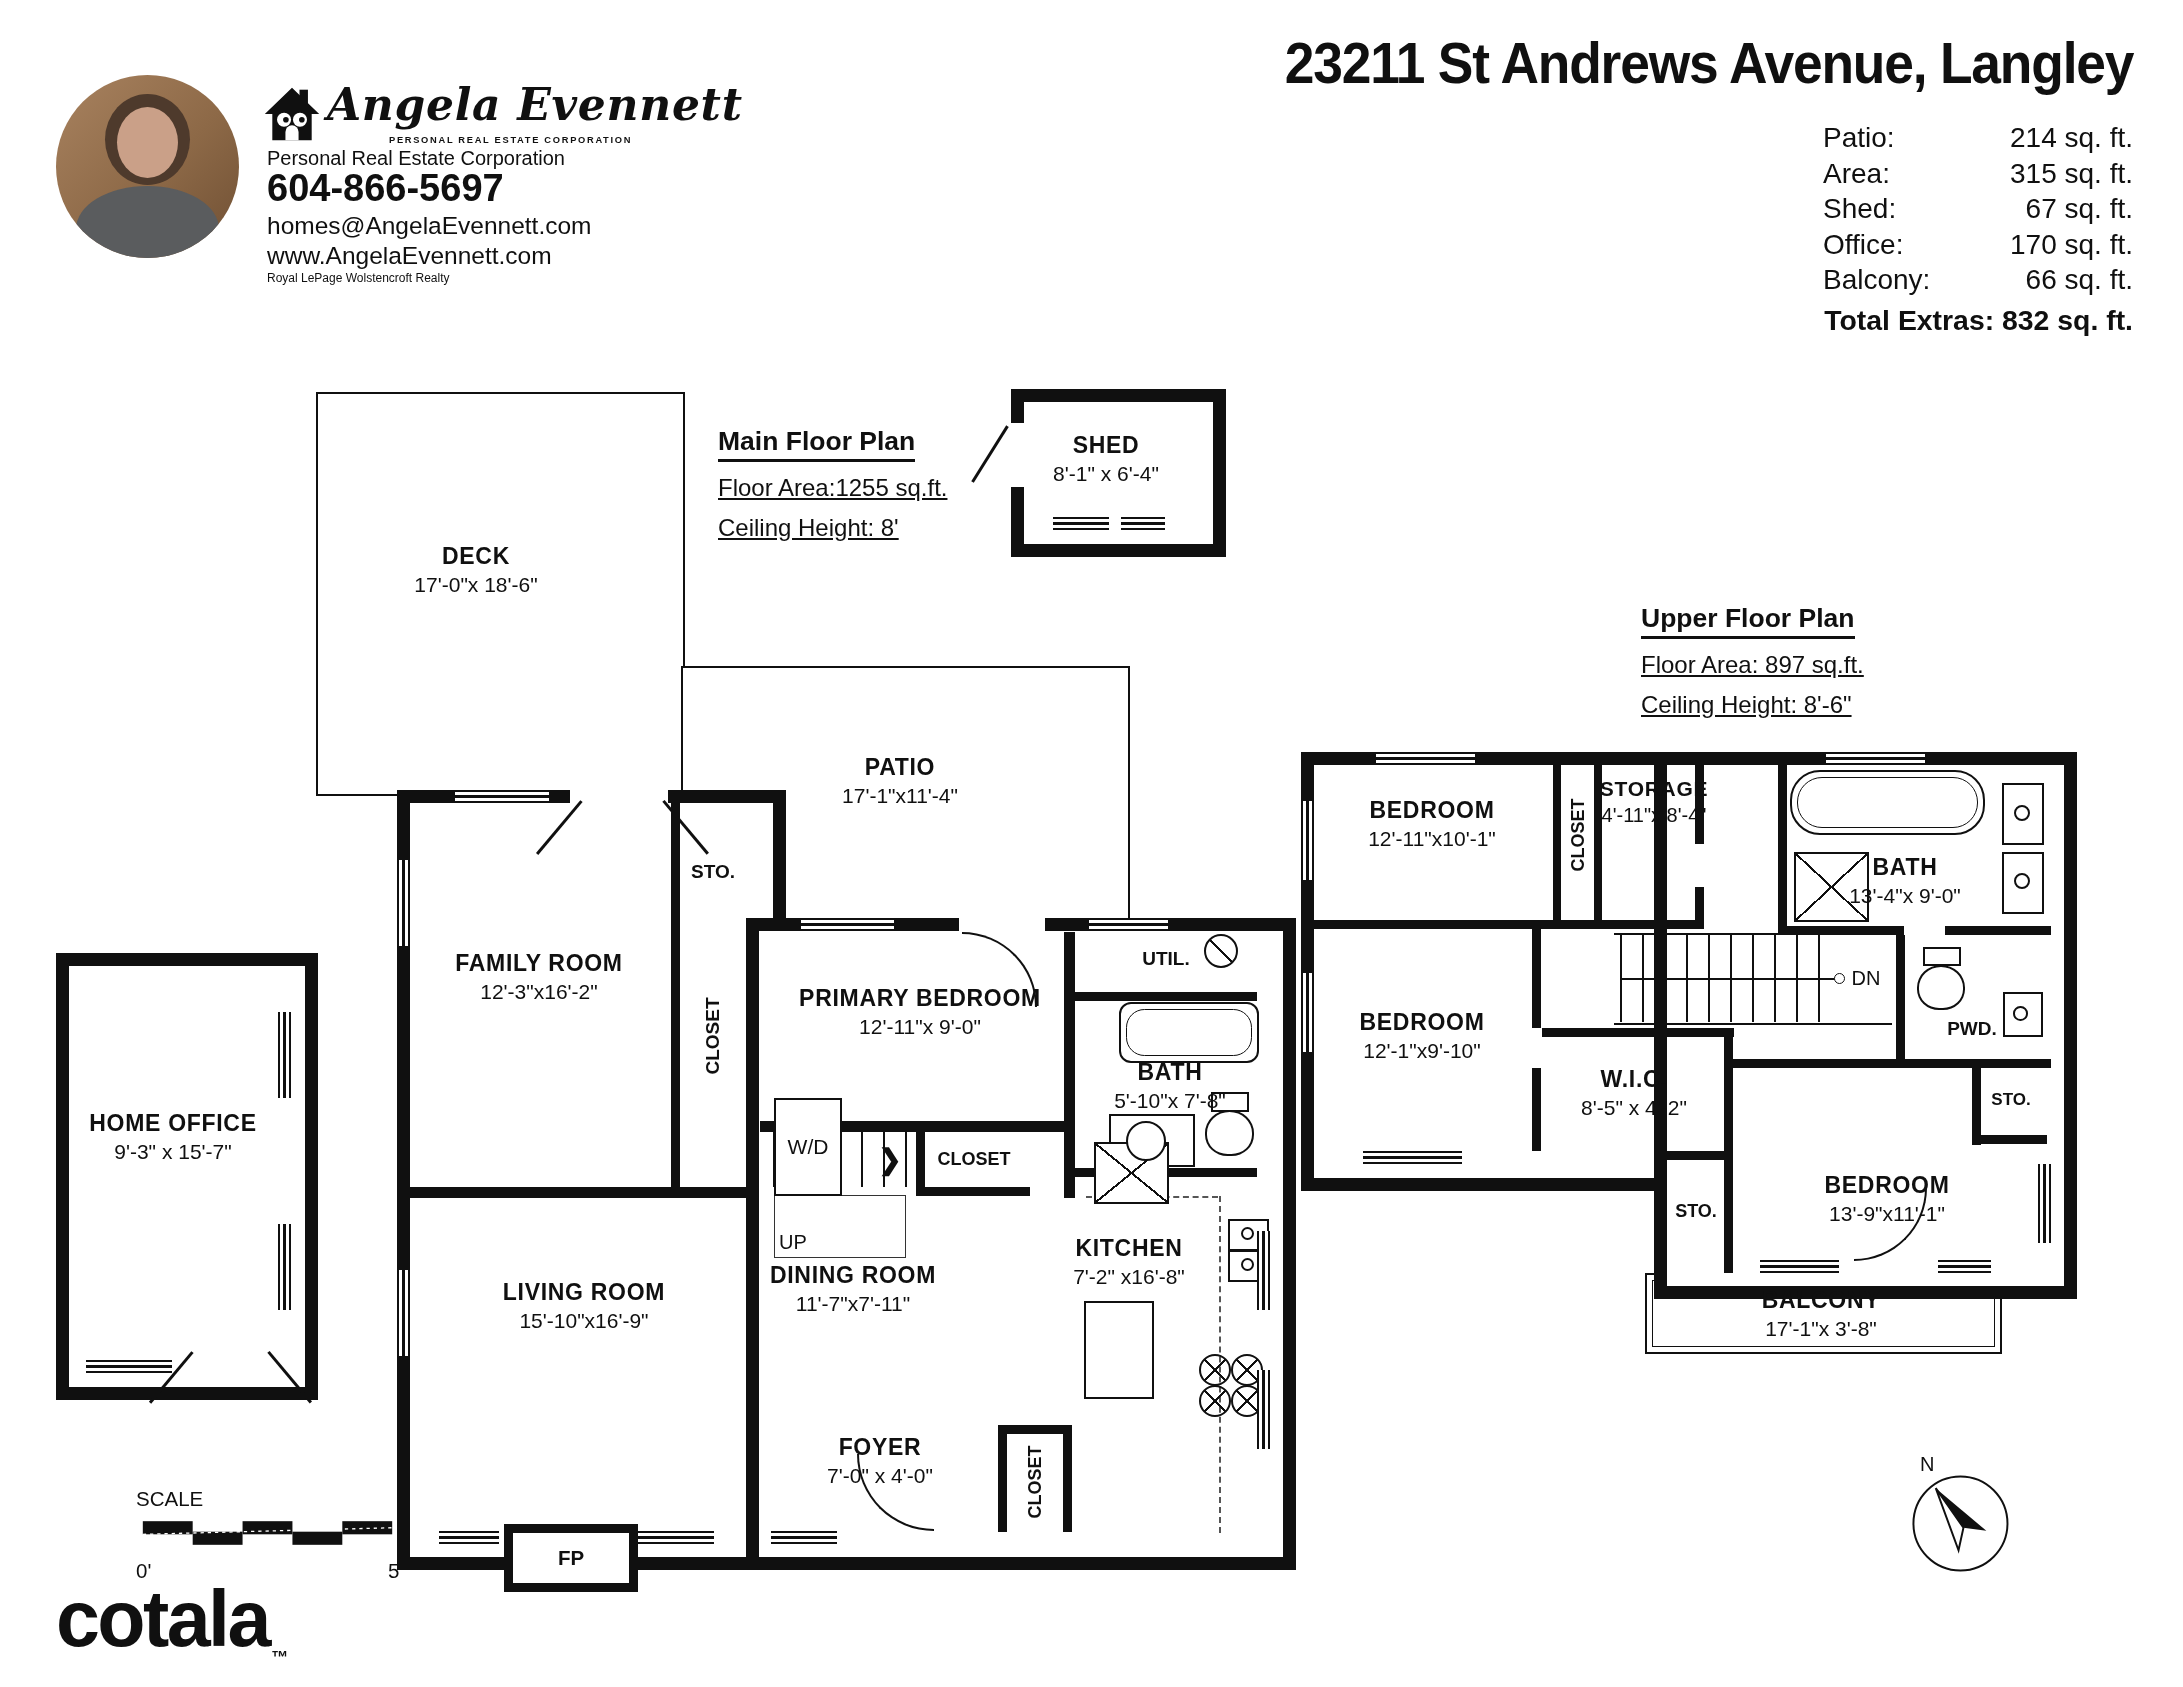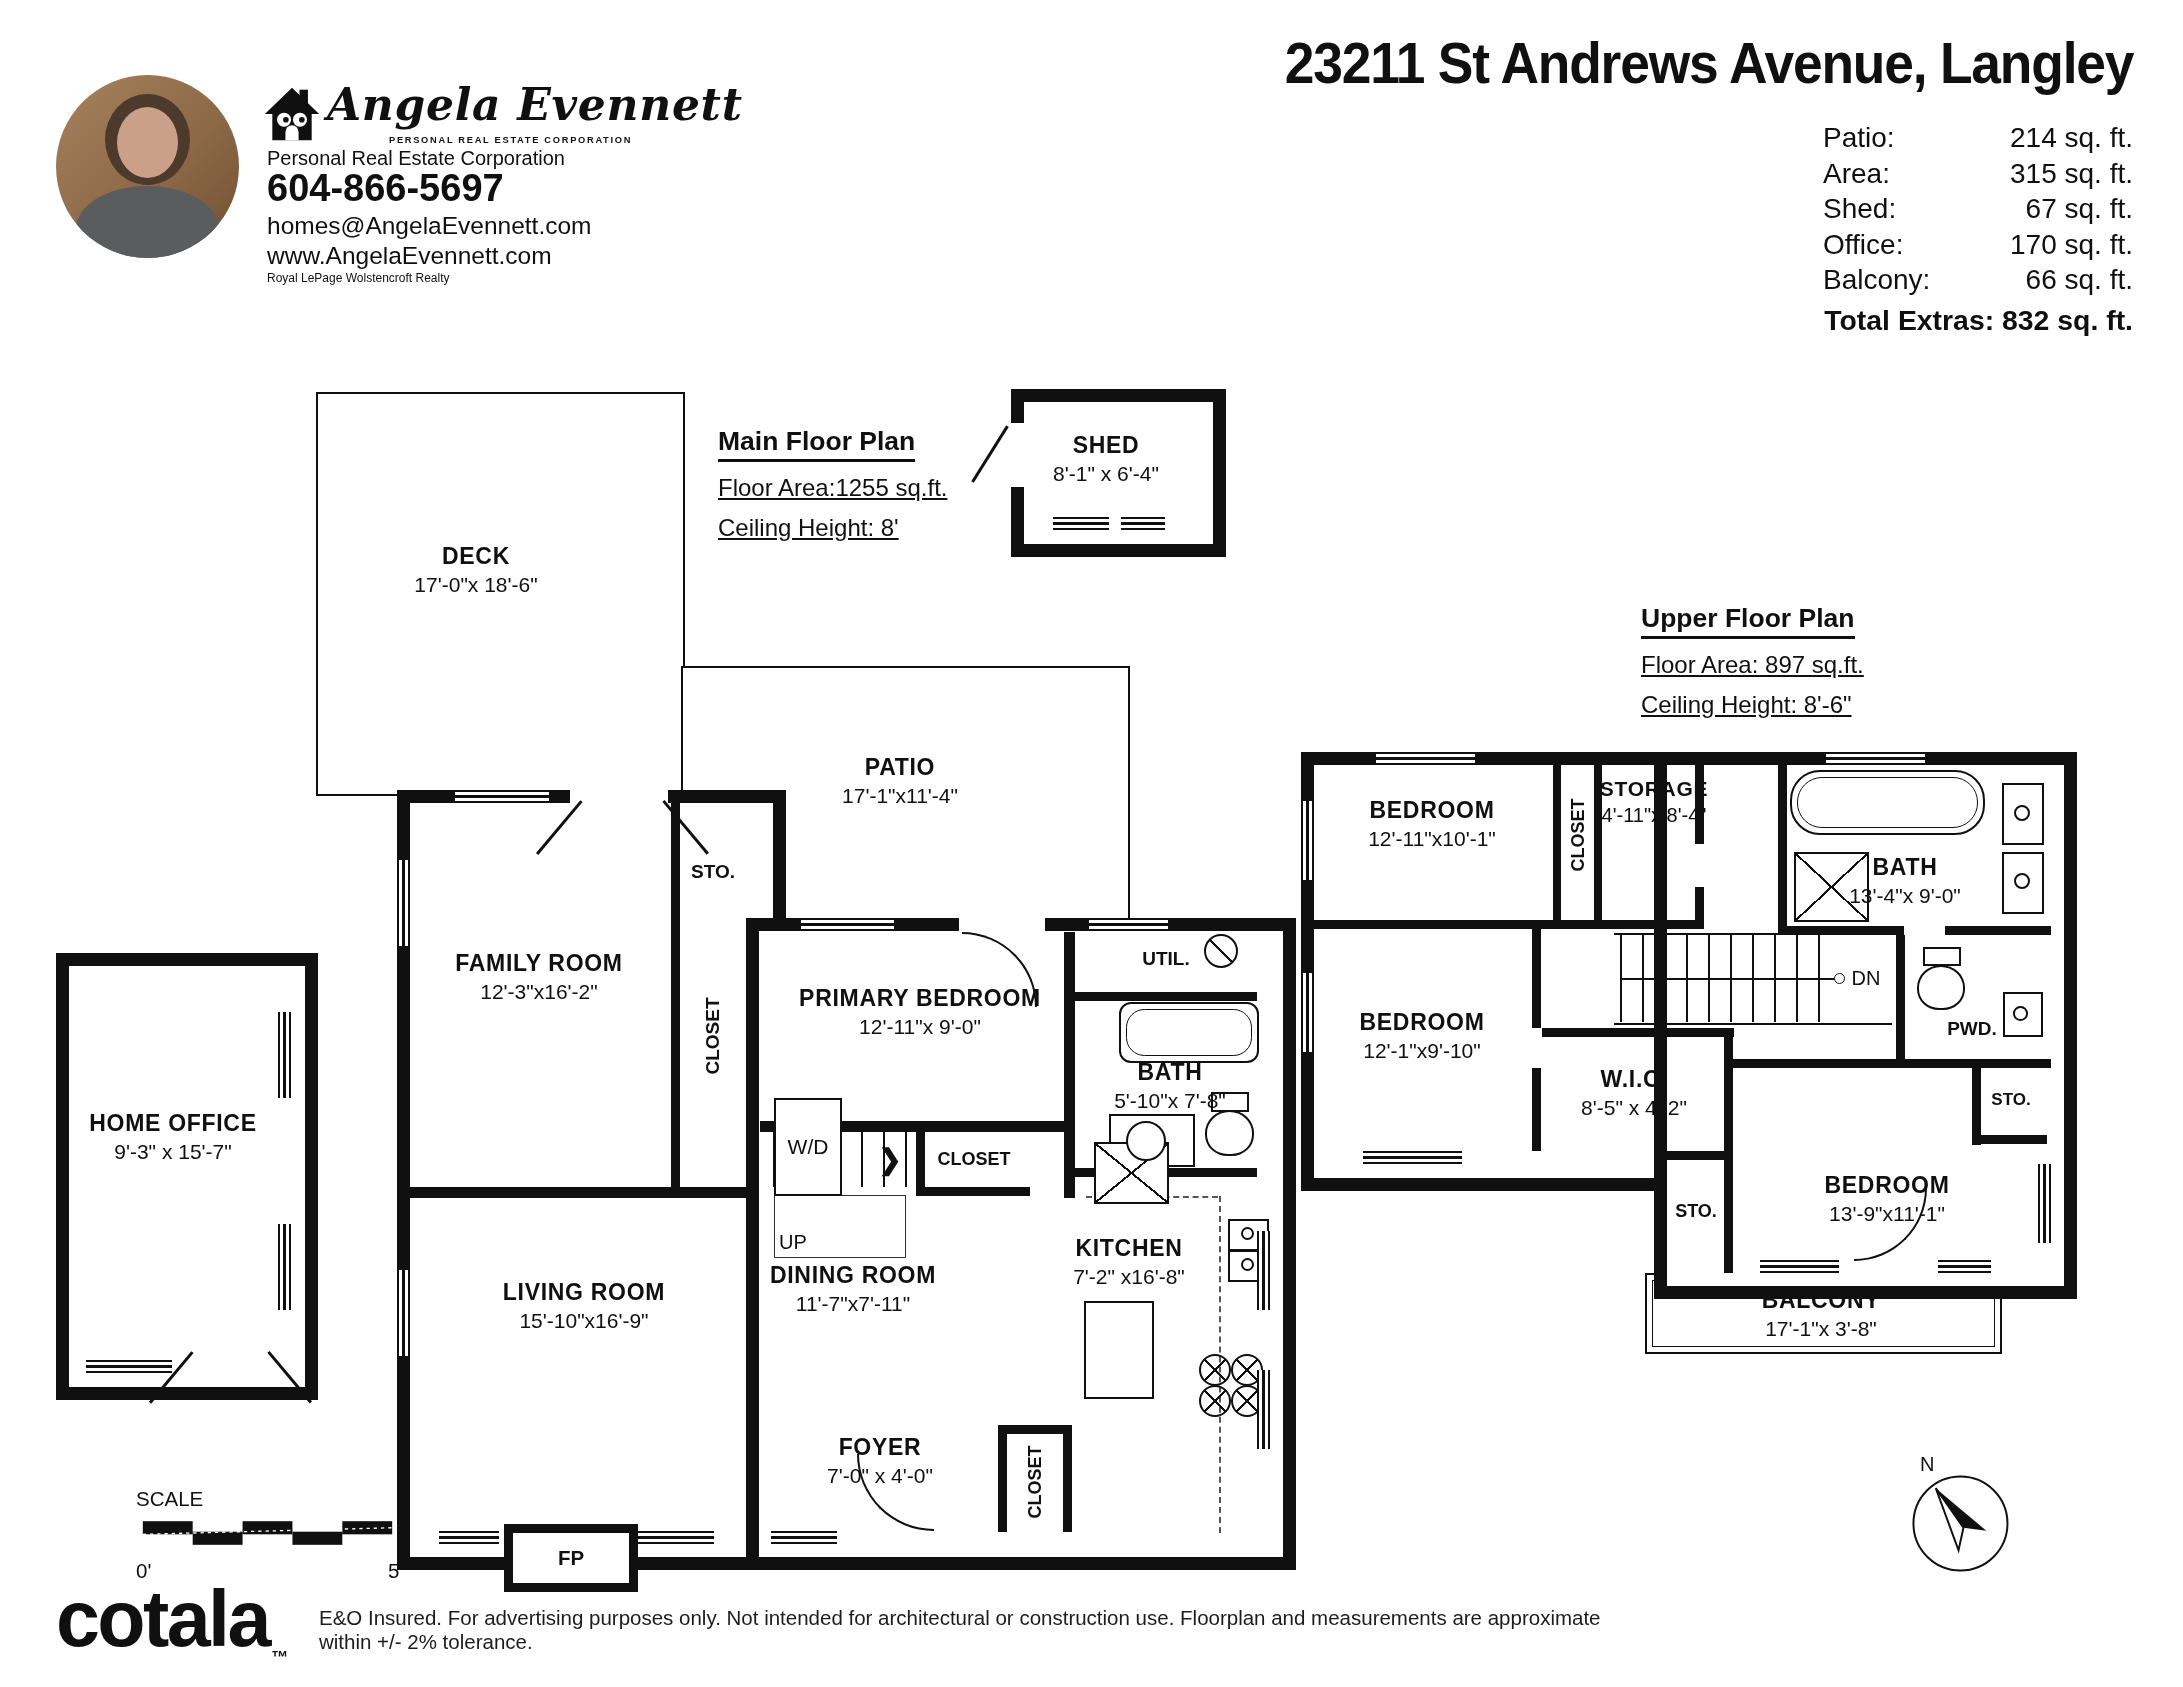--- a/index.html
+++ b/index.html
@@ -370,21 +370,20 @@
     <rect x="152" y="14" width="76" height="20" fill="#101010"></rect>
     <rect x="228" y="30" width="76" height="20" fill="#101010"></rect>
     <rect x="304" y="14" width="76" height="20" fill="#101010"></rect>
     <line x1="0" y1="34" x2="380" y2="24" stroke="#ffffff" stroke-width="2" stroke-dasharray="5 6"></line>
   </svg>
   <div class="scale-num" style="left:136px;top:1559px;">0'</div>
   <div class="scale-num" style="left:388px;top:1559px;">5'</div>
 
   <div class="logo-cotala"><span>cotala</span><span class="logo-tm">™</span></div>
 
-  <div class="disclaimer">E&amp;O Insured. For advertising purposes only. Not intended for architectural or construction use. Floorplan and measurements are approximate within +/- 2% tolerance.</div>
 
   <div class="compass-n">N</div>
   <svg class="compass" viewBox="0 0 170 170">
     <circle cx="88" cy="88" r="72" fill="none" stroke="#101010" stroke-width="3"></circle>
     <g transform="rotate(-35 88 88)">
       <polygon points="88,22 114,120 88,96" fill="#101010"></polygon>
       <polygon points="88,22 62,120 88,96" fill="#ffffff" stroke="#101010" stroke-width="3"></polygon>
     </g>
   </svg>
 

